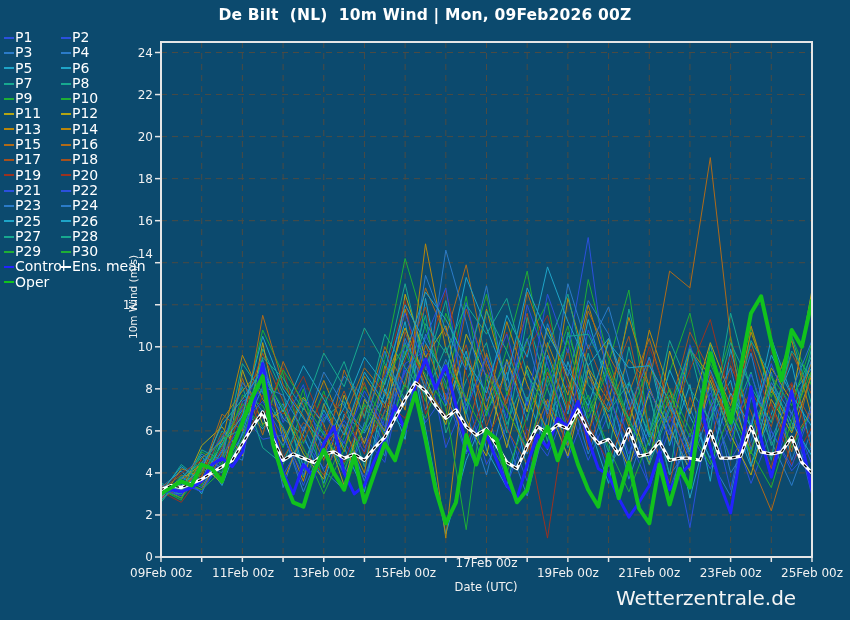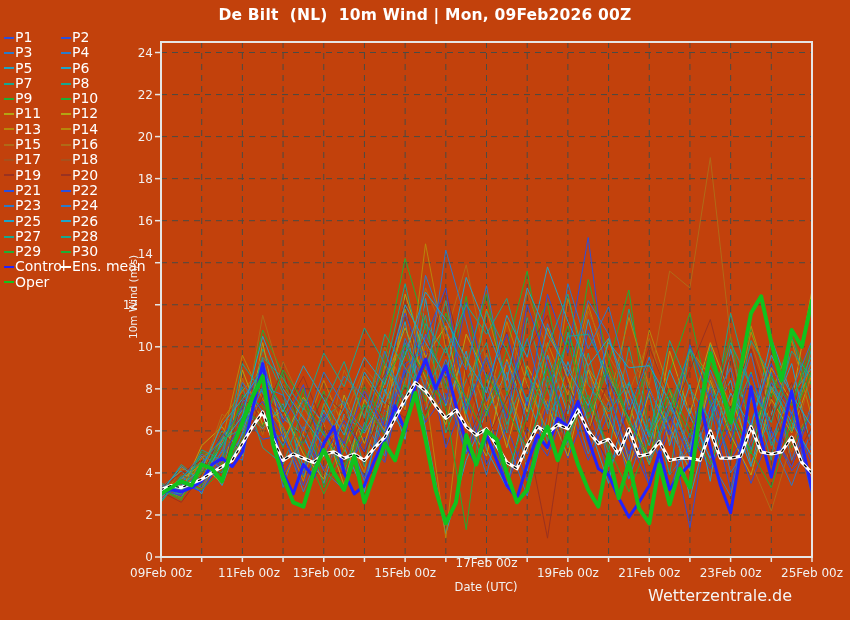--- a/index.html
+++ b/index.html
@@ -1,17 +1,17 @@
 <!DOCTYPE html>
 <html><head>
 <meta charset="utf-8">
 <style>
   html,body{margin:0;padding:0;background:#000;}
   #stage{
-    position:relative;width:850px;height:620px;background:#c2410c;overflow:hidden;
+    position:relative;width:850px;height:620px;background:#0c4a6e;overflow:hidden;
     font-family:"DejaVu Sans","Liberation Sans",sans-serif;color:#fff;
   }
   #chart-title{
     position:absolute;top:6px;left:0;width:850px;text-align:center;
     font-size:15.5px;font-weight:bold;color:#fff;white-space:pre;letter-spacing:.2px;
   }
   
   #ensemble-legend{
     position:absolute;left:4px;top:30px;
     display:grid;grid-template-columns:57px auto;grid-auto-rows:15.3px;
@@ -30,21 +30,21 @@
   }
   #y-axis-title{
     position:absolute;left:33px;top:291px;width:200px;text-align:center;
     font-size:10.5px;color:#f2f2f2;transform:rotate(-90deg);
   }
   #x-axis-title{
     position:absolute;left:421px;top:580px;width:130px;text-align:center;
     font-size:11.5px;color:#f2f2f2;
   }
   #footer-model-label{position:absolute;left:119px;top:586px;font-size:15.5px;color:#f5f5f5;}
-  #footer-site-label{position:absolute;left:648px;top:586px;font-size:16px;color:#f5f5f5;}
+  #footer-site-label{position:absolute;left:616px;top:586px;font-size:20px;color:#f5f5f5;}
 </style>
 </head>
 <body>
 
 <div id="stage">
   <div id="chart-title">De Bilt  (NL)  10m Wind | Mon, 09Feb2026 00Z</div>
 
   <div id="ensemble-legend">
       <div class="legend-item">
         <span class="legend-swatch" style="background: rgb(43, 80, 221);"></span>
@@ -296,21 +296,21 @@
         <div class="y-tick-label" style="left: 102px; top: 296.755px;">12</div>
         <div class="y-tick-label" style="left: 117px; top: 246px; text-align: right;">14</div>
         <div class="y-tick-label" style="left: 117px; top: 212.673px;">16</div>
         <div class="y-tick-label" style="left: 117px; top: 170.633px;">18</div>
         <div class="y-tick-label" style="left: 117px; top: 128.592px;">20</div>
         <div class="y-tick-label" style="left: 117px; top: 86.551px;">22</div>
         <div class="y-tick-label" style="left: 117px; top: 44.5102px;">24</div>
       </div>
     <div id="x-tick-labels">
         <div class="x-tick-label" style="left: 119px; top: 566px;">09Feb 00z</div>
-        <div class="x-tick-label" style="left: 207px; top: 566px;">11Feb 00z</div>
+        <div class="x-tick-label" style="left: 201px; top: 566px;">11Feb 00z</div>
         <div class="x-tick-label" style="left: 281.75px; top: 566px;">13Feb 00z</div>
         <div class="x-tick-label" style="left: 363.125px; top: 566px;">15Feb 00z</div>
         <div class="x-tick-label" style="left: 444.5px; top: 556px;">17Feb 00z</div>
         <div class="x-tick-label" style="left: 525.875px; top: 566px;">19Feb 00z</div>
         <div class="x-tick-label" style="left: 607.25px; top: 566px;">21Feb 00z</div>
         <div class="x-tick-label" style="left: 688.625px; top: 566px; text-align: center;">23Feb 00z</div>
         <div class="x-tick-label" style="left: 770px; top: 566px;">25Feb 00z</div>
       </div>
     <div id="y-axis-title">10m Wind (m/s)</div>
     <div id="x-axis-title">Date (UTC)</div>

